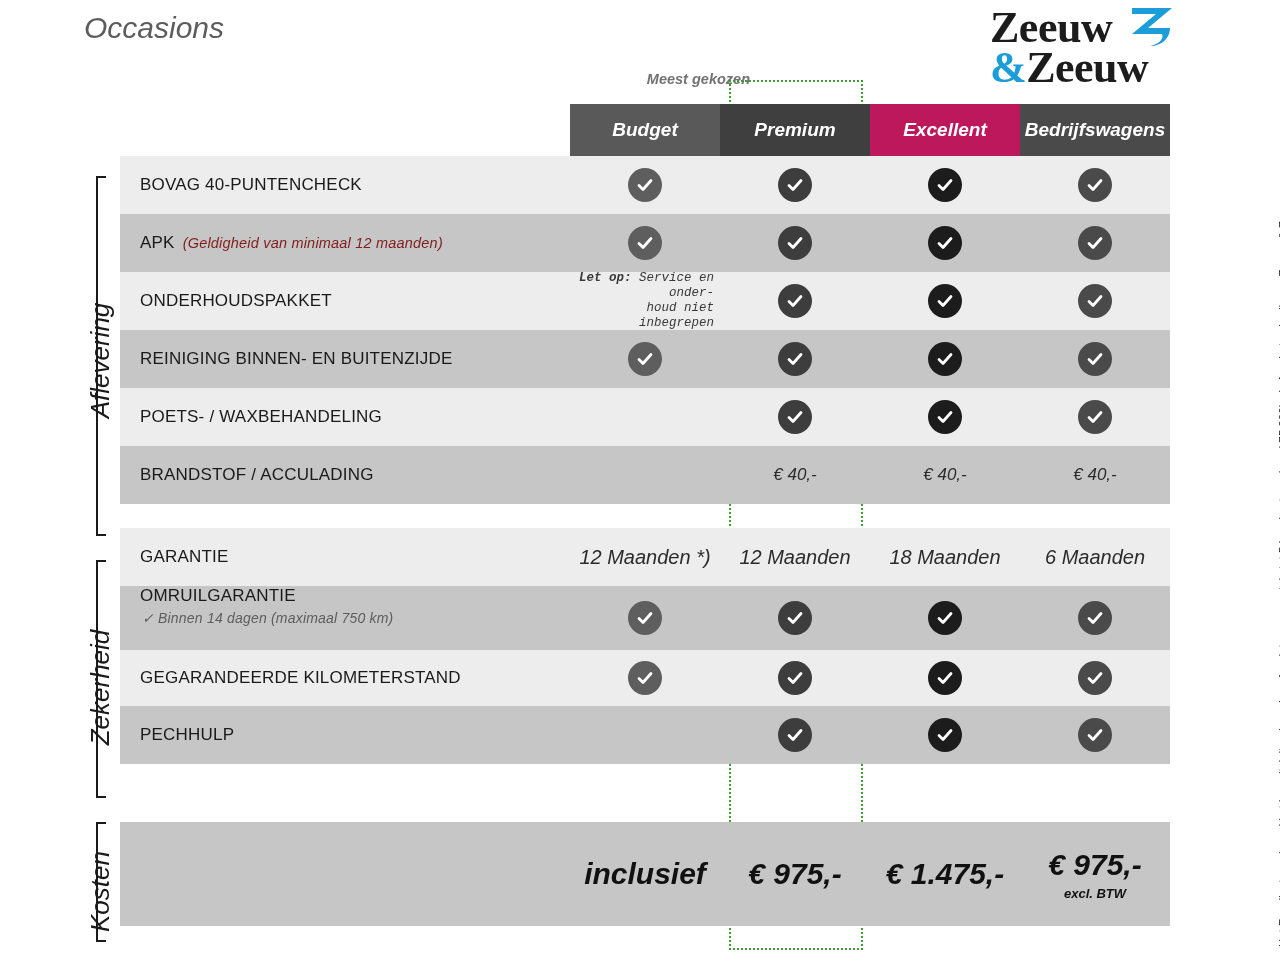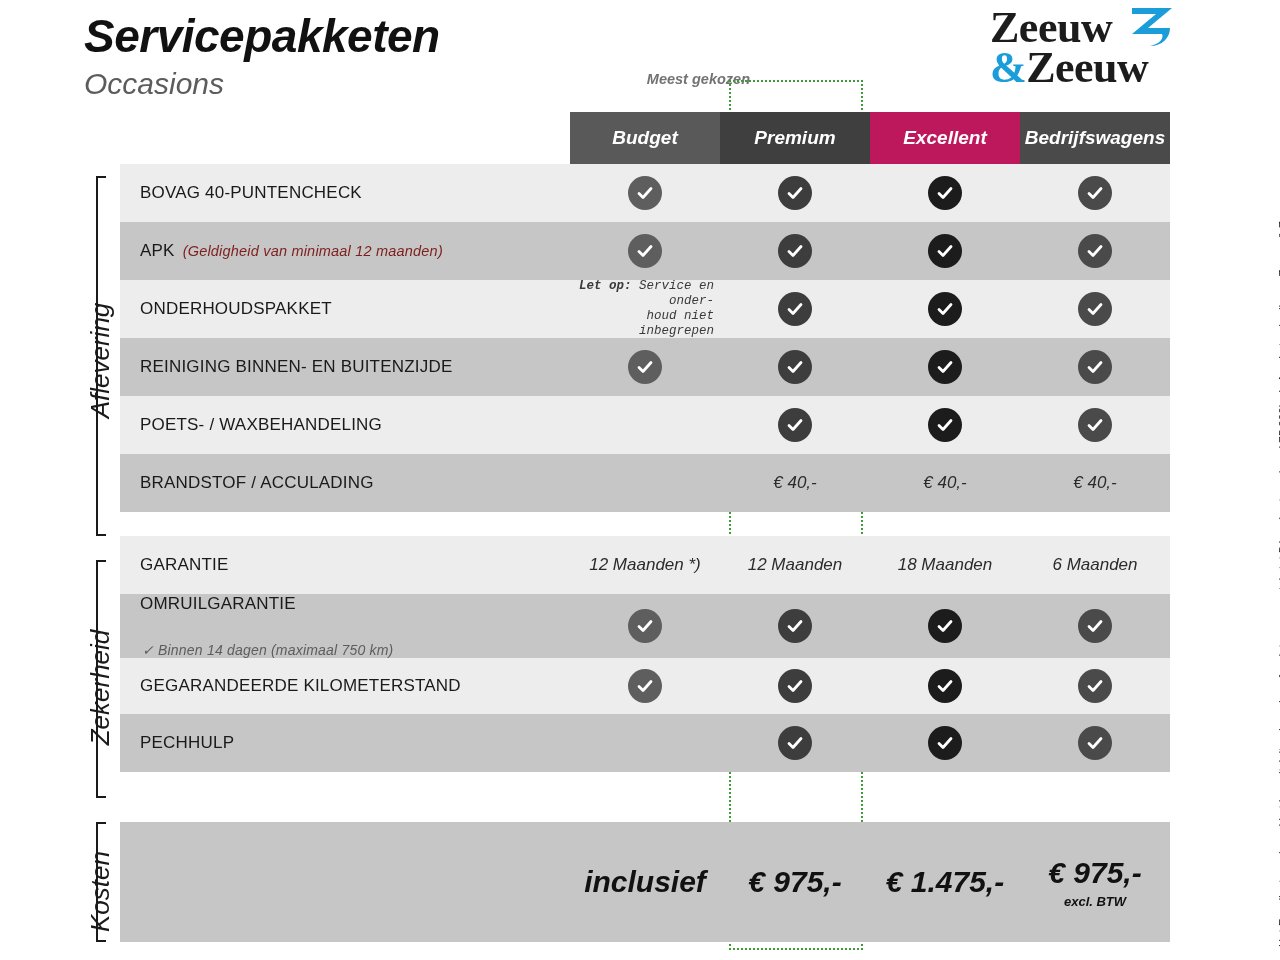--- a/index.html
+++ b/index.html
@@ -80,21 +80,21 @@
     line-height: 15.4px;
     color: #2b2b2b;
     text-align: left;
   }
   .legal p { margin: 0; }
 
   
   .table {
     position: absolute;
     left: 120px;
-    top: 112px;
+    top: 104px;
     width: 1050px;
   }
   .row {
     display: flex;
     align-items: stretch;
     height: 58px;
   }
   .cell-label {
     width: 450px;
     display: flex;
@@ -165,21 +165,21 @@
   .ck-dark   { background: #3d3d3d; }
   .ck-black  { background: #1c1c1c; }
   .ck-mid    { background: #4a4a4a; }
 
   .price-small {
     font-size: 17px;
     font-style: italic;
     color: #2b2b2b;
   }
   .months {
-    font-size: 17px;
+    font-size: 20px;
     font-style: italic;
     color: #2b2b2b;
   }
 
   
   .note {
     width: 150px;
     font-size: 12.5px;
     line-height: 15px;
     font-style: italic;
@@ -195,21 +195,21 @@
   .label-sub {
     font-size: 14.5px;
     font-style: italic;
     color: #7f1d1d;
     margin-left: 8px;
   }
 
   .two-line {
     flex-direction: column;
     align-items: flex-start;
-    justify-content: space-between;
+    justify-content: flex-start;
   }
   .two-line .l1 { font-size: 17px; }
   .two-line .l2 {
     font-size: 14px;
     font-style: italic;
     color: #5d5d5d;
     margin-top: 4px;
     padding-left: 2px;
   }
 
@@ -234,21 +234,21 @@
     text-align: center;
     white-space: nowrap;
   }
 
   
   .cost-block {
     position: absolute;
     left: 120px;
     top: 822px;
     width: 1050px;
-    height: 120px;
+    height: 104px;
     background: #c6c6c6;
     display: flex;
     align-items: center;
   }
   .cost-spacer { width: 450px; }
   .cost-cell {
     width: 150px;
     display: flex;
     flex-direction: column;
     align-items: center;
@@ -268,21 +268,20 @@
     margin-top: 4px;
     color: #111;
   }
 </style>
 </head>
 <body>
 
 <div id="page">
 
   <div class="title-block">
-    <div class="title-main">Servicepakketen</div>
     <div class="title-sub">Occasions</div>
   </div>
 
   <div class="logo">
     <div class="logo-line1">Zeeuw</div>
     <div class="logo-line2"><span class="logo-amp">&amp;</span><span>Zeeuw</span></div>
     <svg class="logo-swoosh" viewBox="0 0 52 46">
       <path d="M6 4 L46 4 L22 24 L44 24 C44 34 36 42 24 42 C34 40 38 34 36 30 L6 30 L30 10 L6 10 Z" fill="#1b9dd9"></path>
     </svg>
   </div>

